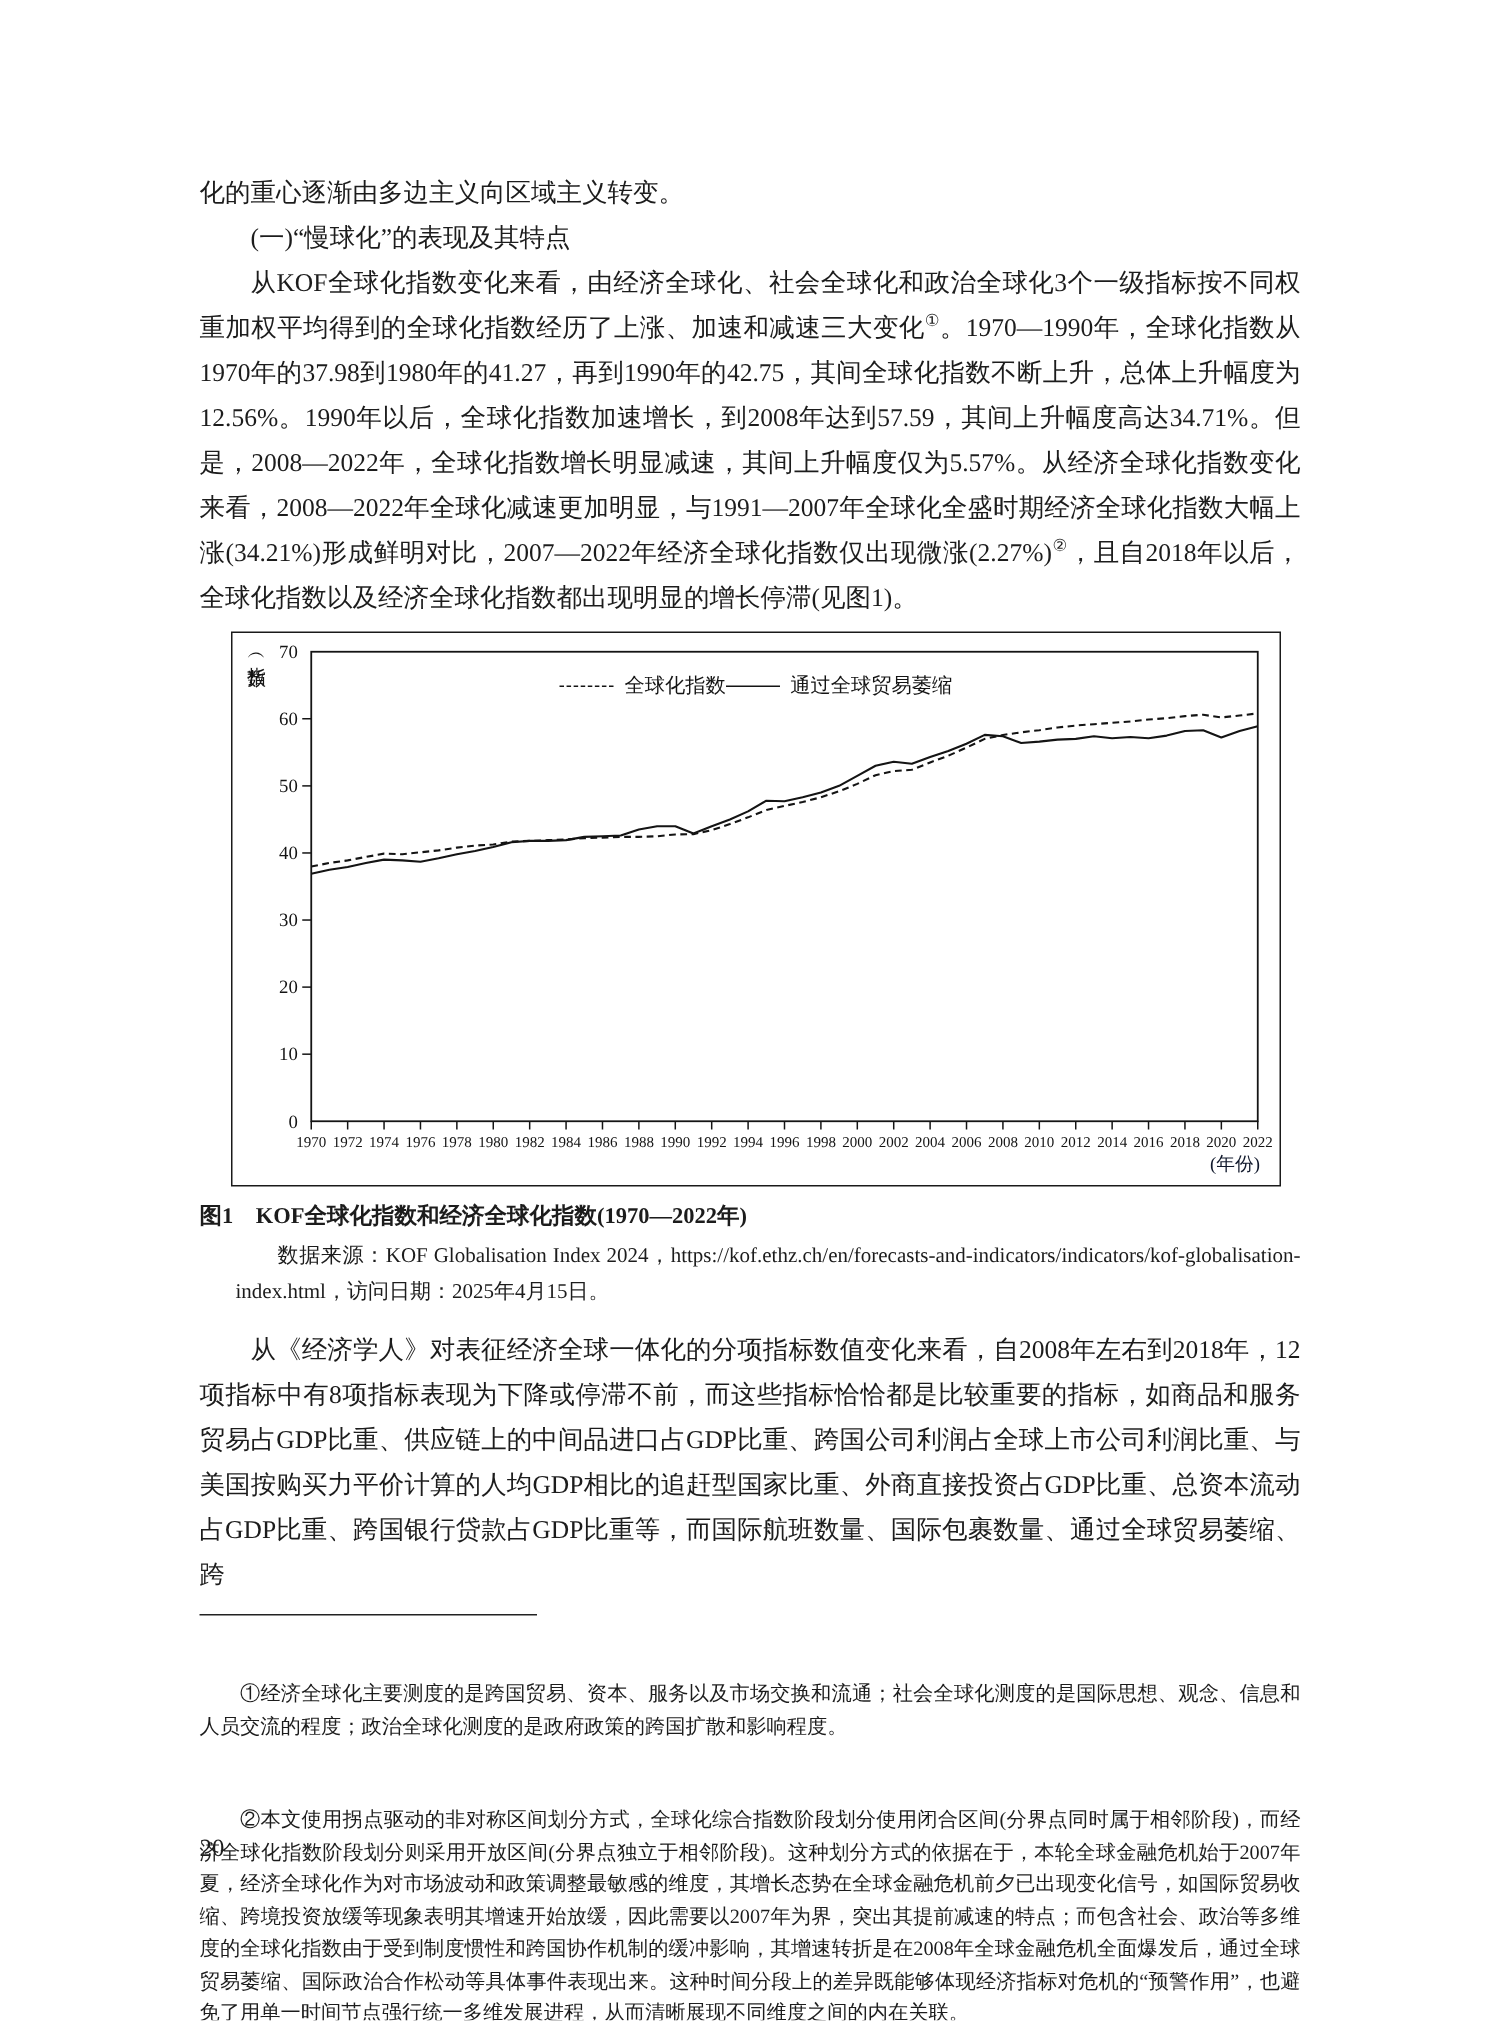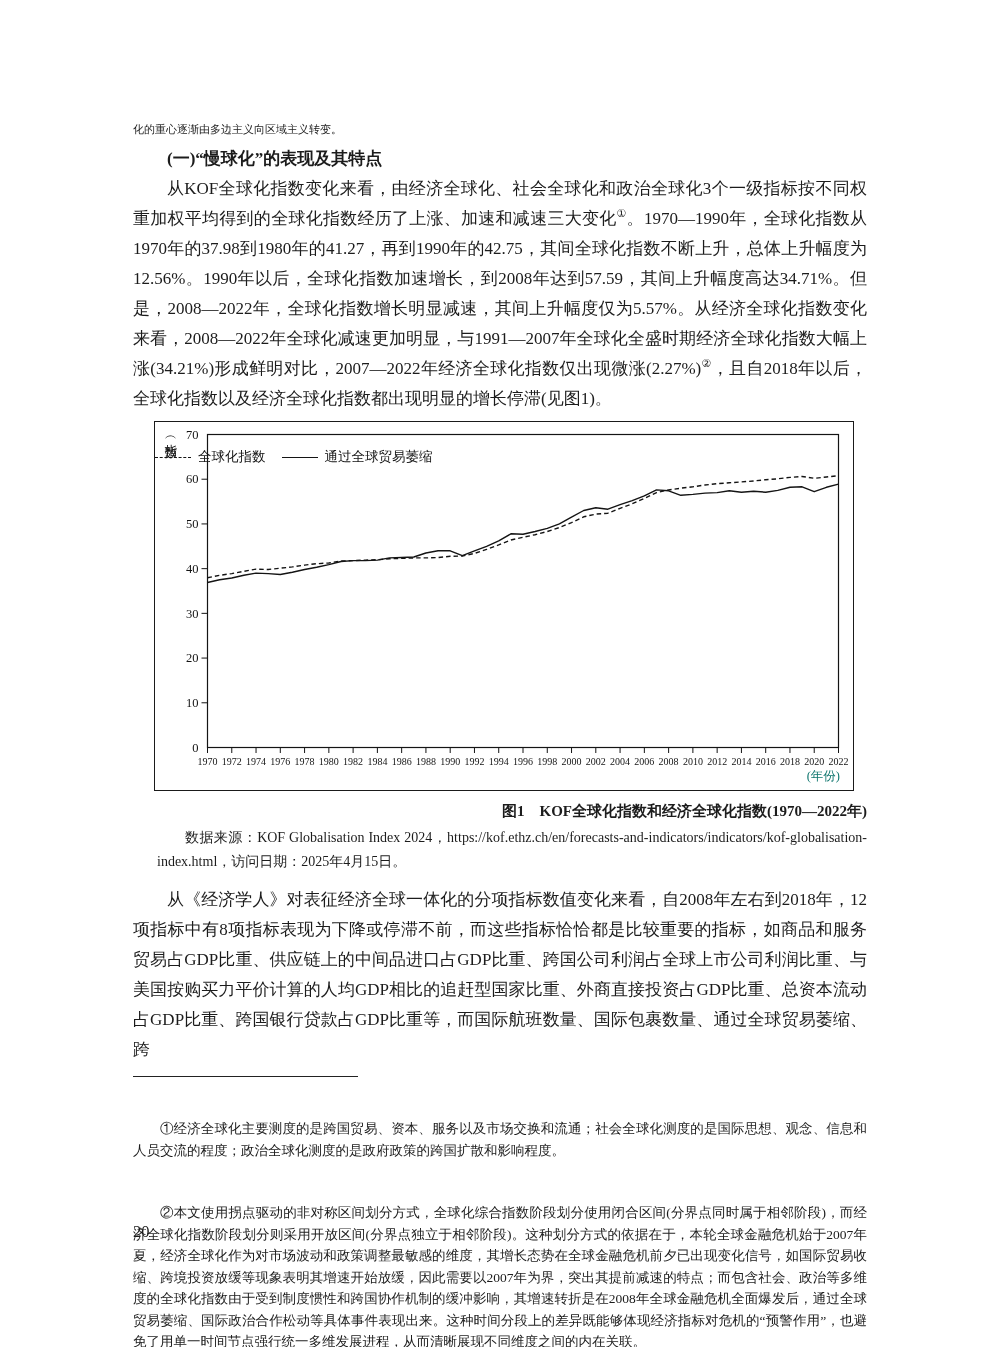--- a/index.html
+++ b/index.html
@@ -1,36 +1,36 @@
 <!DOCTYPE html>
 <html><head>
 <meta charset="utf-8">
 <style>
   html,body{margin:0;padding:0;background:#ffffff;}
   .page{position:relative;width:1000px;height:1347px;background:#fff;overflow:hidden;
         font-family:"Liberation Serif","DejaVu Serif",serif;color:#1c1c1c;}
   .content{position:absolute;left:133px;top:114px;width:734px;}
   p{margin:0;}
-  .opening{font-size:11px;line-height:30px;text-align:justify;}
-  .heading{font-size:17px;line-height:30px;font-weight:bold;text-indent:2em;margin:0;}
+  .opening{font-size:17px;line-height:30px;text-align:justify;}
+  .heading{font-size:17px;line-height:30px;font-weight:normal;text-indent:2em;margin:0;}
   .para{font-size:17px;line-height:30px;text-align:justify;text-indent:2em;}
   .para sup,.opening sup{font-size:11px;line-height:0;vertical-align:super;}
   figure{margin:7px 0 0 0;width:734px;}
   .chart-frame{position:relative;margin-left:21px;width:700px;height:370px;
                border:1.5px solid #1a1a1a;box-sizing:border-box;background:#fff;}
   .chart-frame svg{position:absolute;left:0;top:0;}
-  .legend{position:absolute;left:0;right:0;top:26px;display:flex;justify-content:flex-start;
-          align-items:center;gap:16px;font-size:13.5px;color:#141414;}
+  .legend{position:absolute;left:0;right:0;top:26px;display:flex;justify-content:center;
+          align-items:center;font-size:13.5px;color:#141414;}
   .legend-item{display:flex;align-items:center;gap:7px;}
   .sample{display:inline-block;width:36px;height:0;border-top:1.6px dashed #141414;}
   .sample.solid{border-top-style:solid;}
   .y-title{position:absolute;left:7px;top:9px;writing-mode:vertical-rl;
            font-size:12.5px;letter-spacing:3px;color:#141414;}
-  .x-title{position:absolute;right:13px;bottom:5px;font-size:12.5px;color:#0f766e;}
-  figcaption{text-align:right;font-weight:bold;font-size:15px;margin-top:9px;line-height:22px;font-family:Liberation Serif, serif;}
+  .x-title{position:absolute;right:13px;bottom:5px;font-size:12.5px;color:#0f172a;}
+  figcaption{text-align:left;font-weight:bold;font-size:15px;margin-top:9px;line-height:22px;font-family:Liberation Serif, serif;}
   .source{font-size:14px;line-height:24px;text-align:justify;text-indent:2em;margin-top:4px;margin-left:24px;}
   .para2{margin-top:11px;}
   .fnsep{width:225px;height:0;border-top:1.2px solid #222;margin-top:11px;}
   .footnotes{margin-top:7px;font-size:13.5px;line-height:21.5px;}
   .footnotes p{text-align:justify;text-indent:2em;margin-top:41px;}
   .pageno{position:absolute;left:133px;top:1222px;font-size:16.5px;}
   .chart-tick-label{font-family:"Liberation Serif","DejaVu Serif",serif;}
 </style>
 </head>
 <body>

